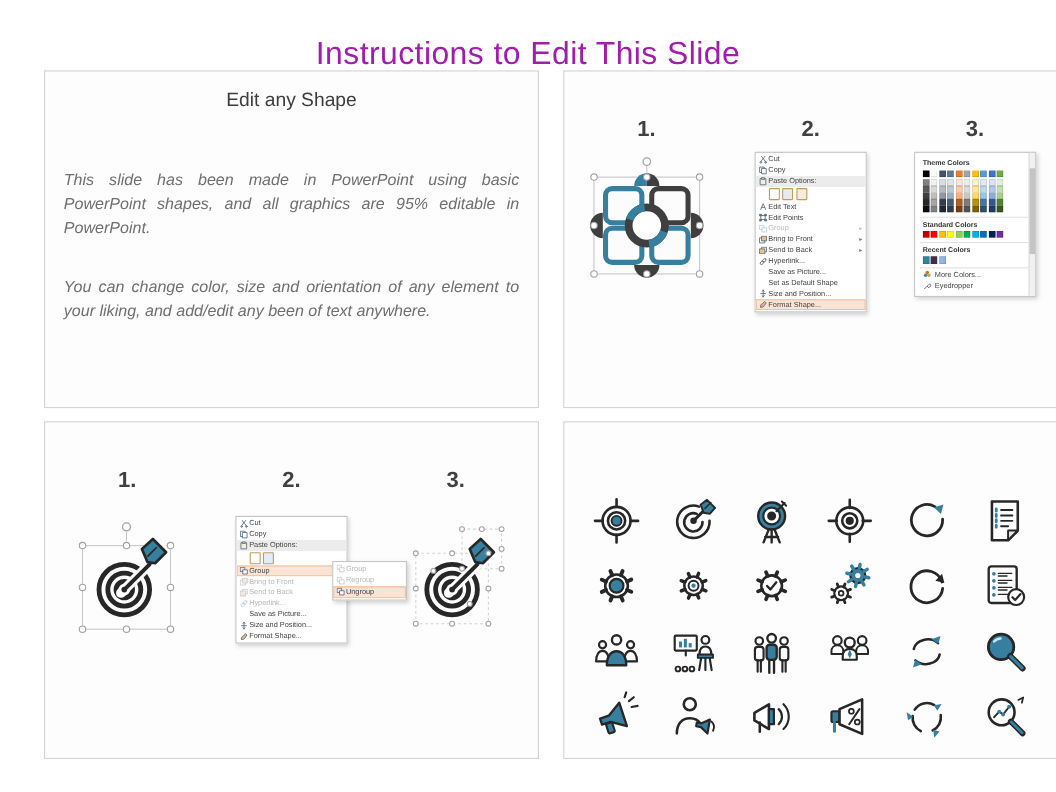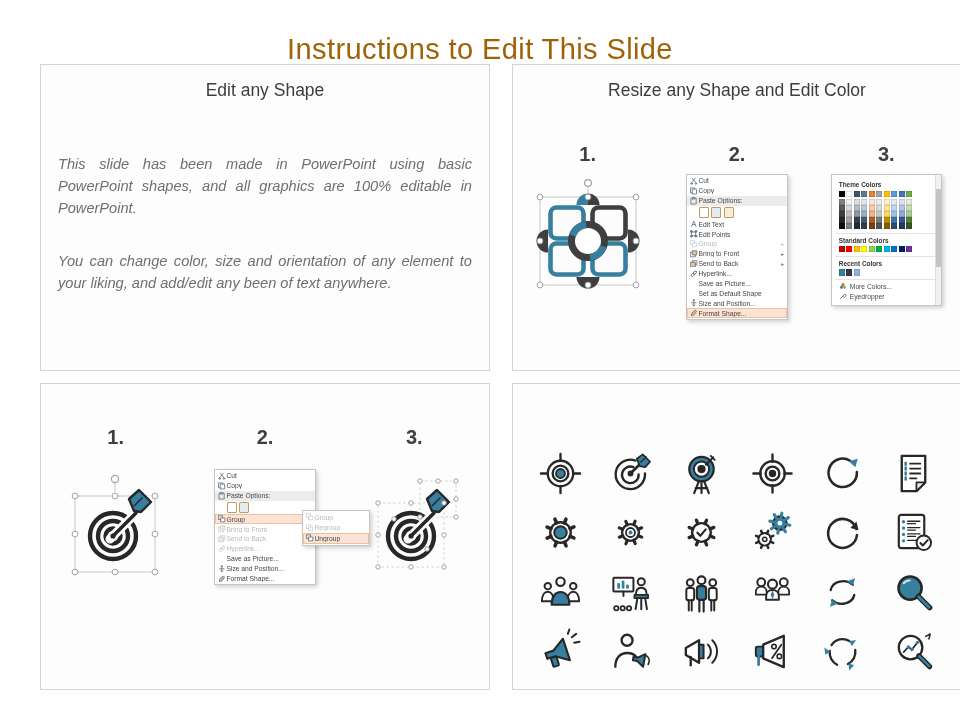--- a/index.html
+++ b/index.html
@@ -1,20 +1,20 @@
 <!DOCTYPE html>
 <html><head>
 <meta charset="utf-8">
 <style>
   html,body{margin:0;padding:0}
   body{width:960px;height:720px;position:relative;overflow:hidden;background:#fff;
        font-family:"Liberation Sans",sans-serif;color:#3d3d3d}
 
   .slide-title{position:absolute;top:14px;left:0;width:100%;text-align:center;
-    font-size:29px;font-weight:400;color:#a16207;letter-spacing:.4px}
+    font-size:29px;font-weight:400;color:#a21caf;letter-spacing:.4px}
 
   .grid{position:absolute;left:40px;top:64px;display:grid;
     grid-template-columns:450px 450px;grid-template-rows:307px 307px;gap:12px 22px}
   .panel{position:relative;border:1px solid #d4d4d4;background:#fdfdfd;overflow:visible}
   .panel h2{margin:15px 10px 0;text-align:center;font-size:17.5px;font-weight:400;color:#3d3d3d}
 
   
   .q1-text{margin:52px 17px 0;font-style:italic;color:#6f6f6f;font-size:14.6px;
     line-height:1.52;text-align:justify}
   .q1-text.second{margin-top:30px}
@@ -71,26 +71,25 @@
 </style>
 </head>
 <body>
 
 <h1 class="slide-title">Instructions to Edit This Slide</h1>
 
 <div class="grid">
 
   <div class="panel q1">
     <h2>Edit any Shape</h2>
-    <p class="q1-text">This slide has been made in PowerPoint using basic PowerPoint shapes, and all graphics are 100% editable in PowerPoint.</p>
+    <p class="q1-text">This slide has been made in PowerPoint using basic PowerPoint shapes, and all graphics are 95% editable in PowerPoint.</p>
     <p class="q1-text second">You can change color, size and orientation of any element to your liking, and add/edit any been of text anywhere.</p>
   </div>
 
   <div class="panel q2">
-    <h2>Resize any Shape and Edit Color</h2>
     <div class="stepnums">
       <span>1.</span>
       <span>2.</span>
       <span>3.</span>
     </div>
     <div class="stepvis">
       <div id="shape-graphic"><svg width="126" height="128" viewBox="0 0 126 128">
             <circle cx="63" cy="9" r="3.4" fill="#fff" stroke="#a3a3a3" stroke-width="1.2"></circle>
             <path d="M63 13v8" stroke="#c8c8c8" stroke-width="1"></path>
             <rect x="15" y="23" width="96" height="88" fill="none" stroke="#c8c8c8" stroke-width="1"></rect>

